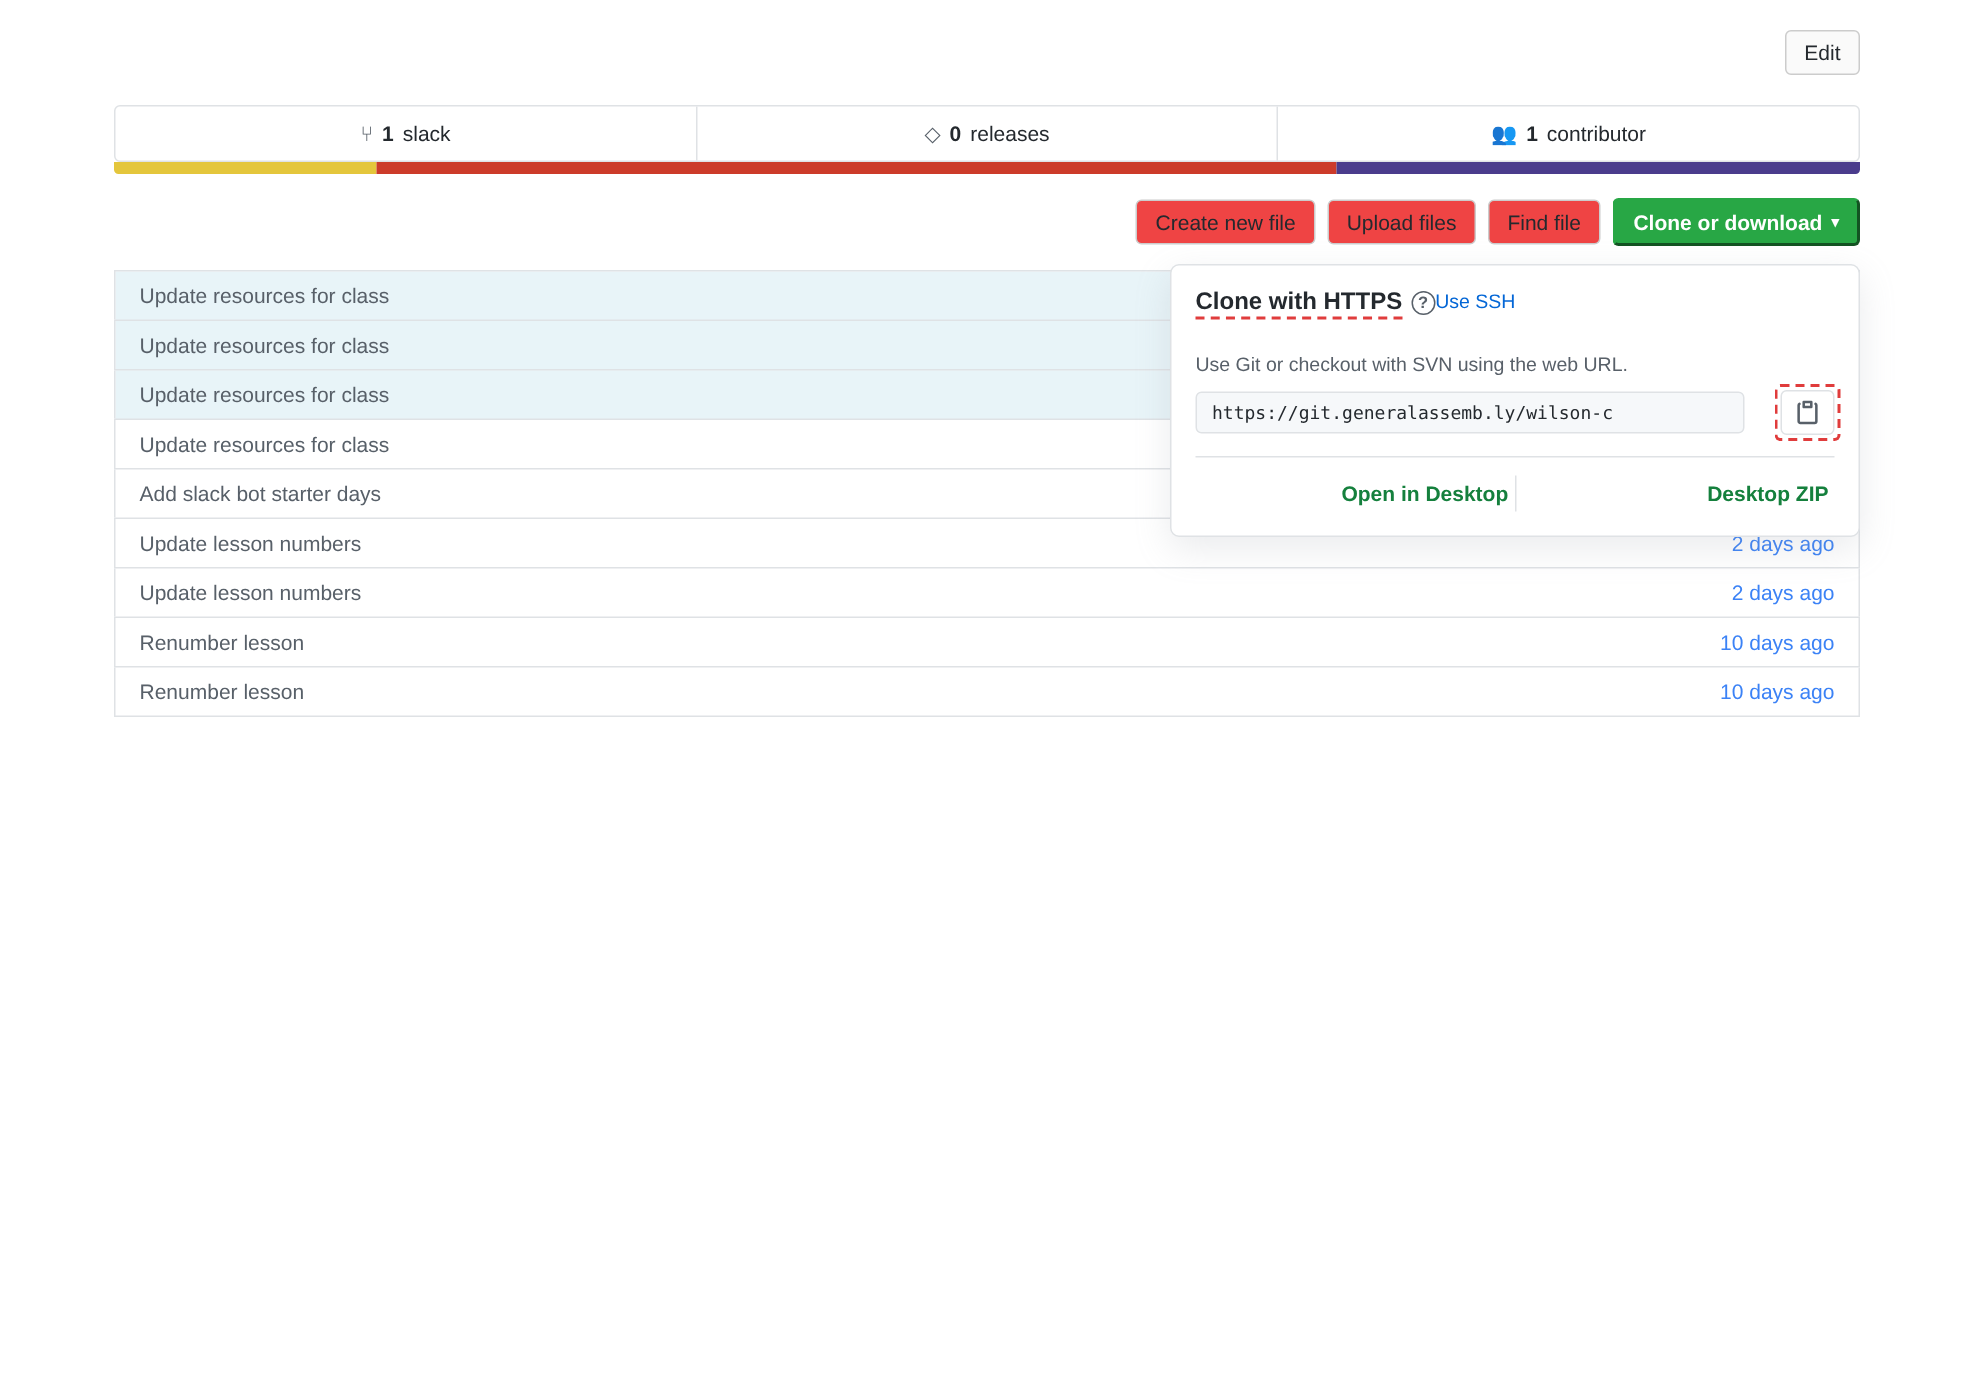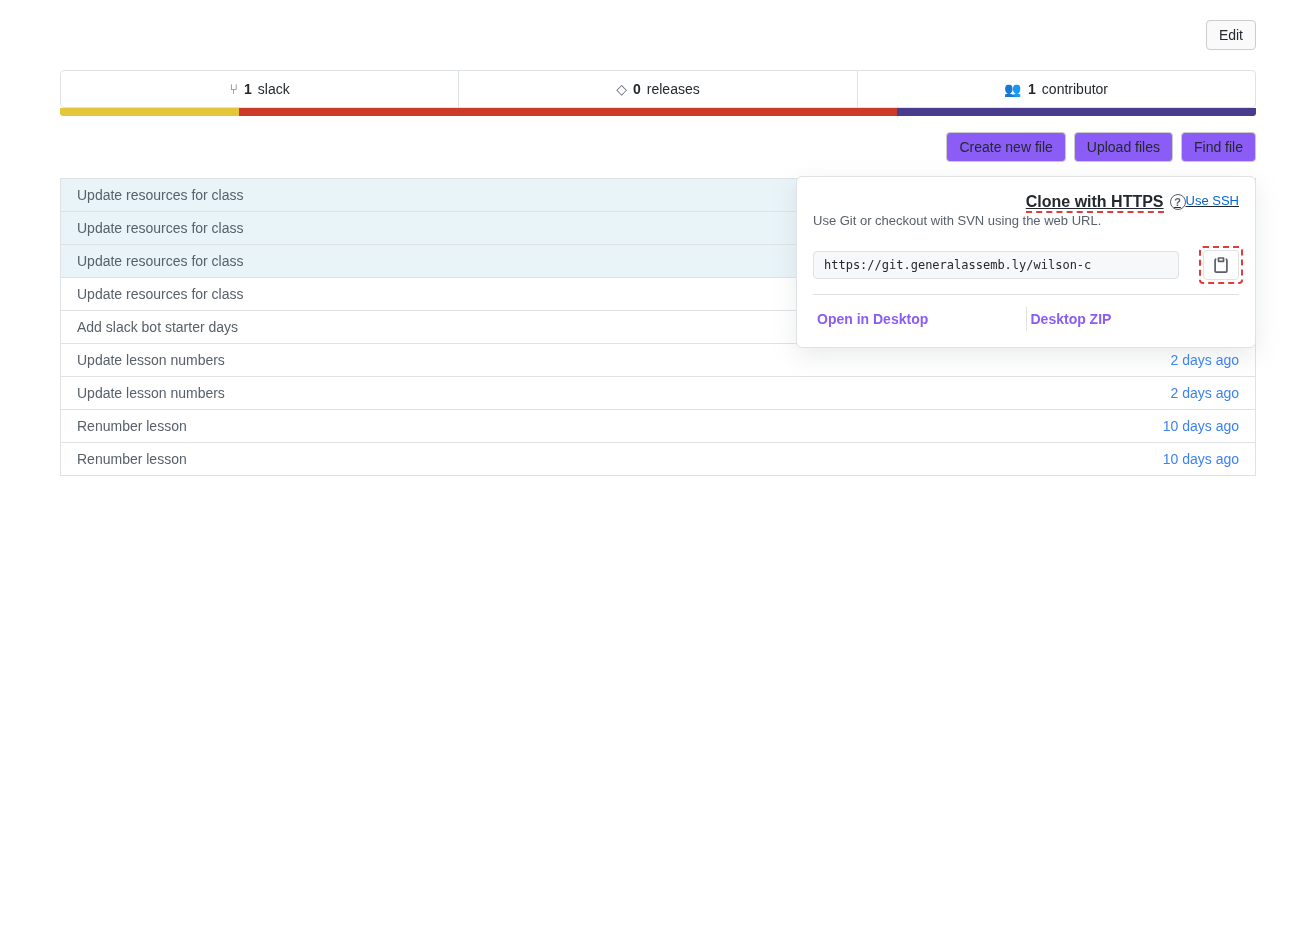--- a/index.html
+++ b/index.html
@@ -8,21 +8,21 @@
       font-size: 14px;
       background: #fff;
       color: #24292e;
     }
 
     .page-wrapper {
       width: 1316px;
       min-height: 928px;
       background: #fff;
       position: relative;
-      padding: 20px 60px;
+      padding: 20px 76px;
     }
 
     
     .top-bar {
       display: flex;
       justify-content: flex-end;
       margin-bottom: 20px;
     }
     .edit-btn {
       padding: 6px 12px;
@@ -80,21 +80,21 @@
       justify-content: flex-end;
       align-items: center;
       gap: 8px;
       margin-bottom: 0;
       position: relative;
     }
     .toolbar-btn {
       padding: 6px 12px;
       border: 1px solid #ccc;
       border-radius: 4px;
-      background: #8b5cf6;
+      background: #ef4444;
       font-size: 14px;
       cursor: pointer;
       color: #24292e;
       white-space: nowrap;
     }
     .clone-btn {
       background: #28a745;
       border-color: #28a745;
       color: #fff;
       display: flex;
@@ -118,24 +118,23 @@
       width: 460px;
       background: #fff;
       border: 1px solid #dfe2e5;
       border-radius: 6px;
       box-shadow: 0 8px 24px rgba(149,157,165,0.2);
       z-index: 100;
       padding: 16px;
     }
     .clone-dropdown-header {
       display: flex;
-      justify-content: flex-end;
+      justify-content: flex-start;
       align-items: flex-start;
-      margin-bottom: 2px;
-      text-decoration: underline;
+      margin-bottom: 24px;
     }
     .clone-title {
       font-size: 16px;
       font-weight: 700;
       color: #24292e;
       display: flex;
       align-items: center;
       gap: 6px;
     }
     .help-icon {
@@ -152,21 +151,21 @@
     }
     .use-ssh-link {
       color: #0366d6;
       font-size: 13px;
       text-decoration: none;
       cursor: pointer;
     }
     .clone-description {
       font-size: 13px;
       color: #586069;
-      margin-bottom: 22px;
+      margin-bottom: 10px;
     }
 
     
     .clone-url-row {
       display: flex;
       align-items: center;
       gap: 24px;
       margin-bottom: 14px;
       position: relative;
     }
@@ -213,22 +212,22 @@
     }
 
     
     .clone-footer {
       display: flex;
       border-top: 1px solid #dfe2e5;
       padding-top: 12px;
     }
     .clone-footer-btn {
       flex: 1;
-      text-align: left;
-      color: #8b5cf6;
+      text-align: right;
+      color: #15803d;
       font-size: 14px;
       font-weight: 600;
       cursor: pointer;
       padding: 4px;
       text-decoration: none;
     }
     .clone-footer-divider {
       width: 1px;
       background: #dfe2e5;
     }
@@ -311,20 +310,24 @@
       <div class="lang-segment" style="width: 55%; background: rgb(204, 59, 42);"></div>
       <div class="lang-segment" style="width: 30%; background: rgb(74, 60, 140);"></div>
     </div>
 
   <div class="main-content">
 
     <div class="toolbar-row">
       <button class="toolbar-btn">Create new file</button>
       <button class="toolbar-btn">Upload files</button>
       <button class="toolbar-btn">Find file</button>
+      <button class="clone-btn">
+        <span>Clone or download</span>
+        <span class="chevron">▾</span>
+      </button>
 
       <div class="clone-dropdown">
         <div class="clone-dropdown-header">
           <div class="clone-title">
             <span>
               <span class="https-dotted">Clone with HTTPS</span>
             </span>
             <span class="help-icon">?</span>
           </div>
           <a class="use-ssh-link">Use SSH</a>

